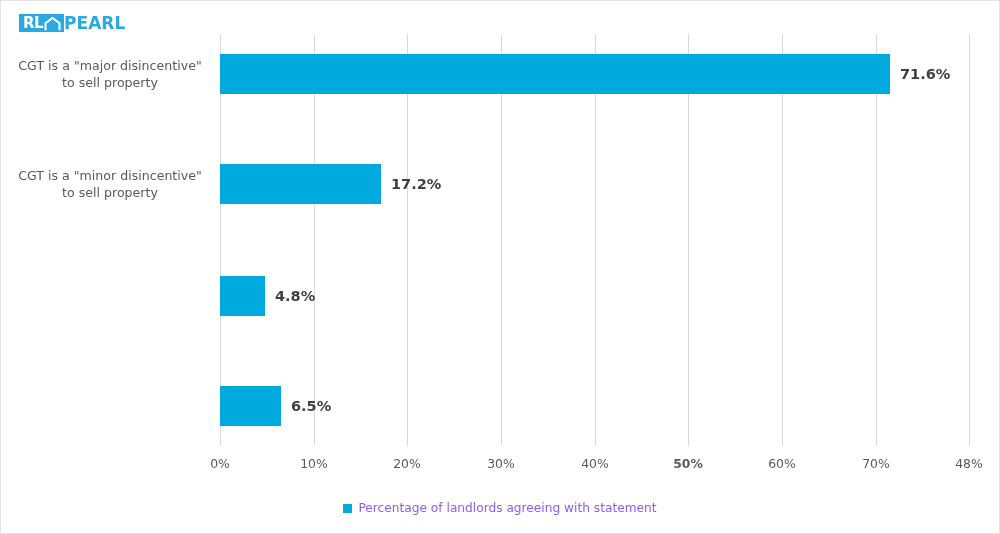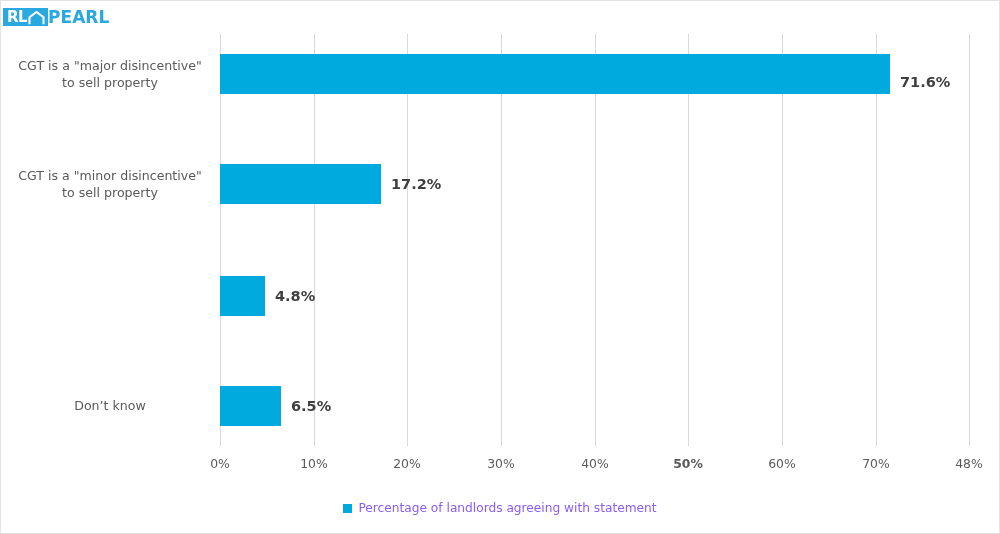--- a/index.html
+++ b/index.html
@@ -16,24 +16,24 @@
     height: 534px;
     background: #ffffff;
     border: 1px solid #e3e3e3;
     box-sizing: border-box;
     overflow: hidden;
   }
 
   
   .logo {
     position: absolute;
-    left: 2px;
+    left: 18px;
     top: 7px;
     display: flex;
-    align-items: flex-start;
+    align-items: flex-end;
     height: 24px;
   }
   .logo-mark {
     background: #29a9e0;
     padding: 2px 3px 2px 4px;
     display: flex;
     align-items: center;
     height: 18px;
     box-sizing: border-box;
   }
@@ -153,41 +153,38 @@
   </div>
 
   <div class="cat-wrap" style="top:56px;">
     <div>CGT is a "major disincentive"</div>
     <div>to sell property</div>
   </div>
   <div class="cat-wrap" style="top:166px;">
     <div>CGT is a "minor disincentive"</div>
     <div>to sell property</div>
   </div>
-  <div class="cat-wrap" style="top:396px;">
-    <div>Don’t know</div>
-  </div>
 
   <div class="plot">
     <div class="gridline" style="left:0px;"></div>
     <div class="gridline" style="left:94px;"></div>
     <div class="gridline" style="left:187px;"></div>
     <div class="gridline" style="left:281px;"></div>
     <div class="gridline" style="left:375px;"></div>
     <div class="gridline" style="left:468px;"></div>
     <div class="gridline" style="left:562px;"></div>
     <div class="gridline" style="left:656px;"></div>
     <div class="gridline" style="left:749px;"></div>
 
     <div class="bar" style="left:0px; top:20px;  width:670px;"></div>
     <div class="bar" style="left:0px; top:130px; width:161px;"></div>
     <div class="bar" style="left:0px; top:242px; width:45px;"></div>
     <div class="bar" style="left:0px; top:352px; width:61px;"></div>
 
-    <div class="bar-value" style="left:680px; top:28px;">71.6%</div>
+    <div class="bar-value" style="left:680px; top:20px;">71.6%</div>
     <div class="bar-value" style="left:171px; top:130px;">17.2%</div>
     <div class="bar-value" style="left:55px;  top:242px;">4.8%</div>
     <div class="bar-value" style="left:71px;  top:352px;">6.5%</div>
   </div>
 
   <div class="xtick" style="left:219px;">0%</div>
   <div class="xtick" style="left:313px;">10%</div>
   <div class="xtick" style="left:406px;">20%</div>
   <div class="xtick" style="left:500px;">30%</div>
   <div class="xtick" style="left:594px;">40%</div>

